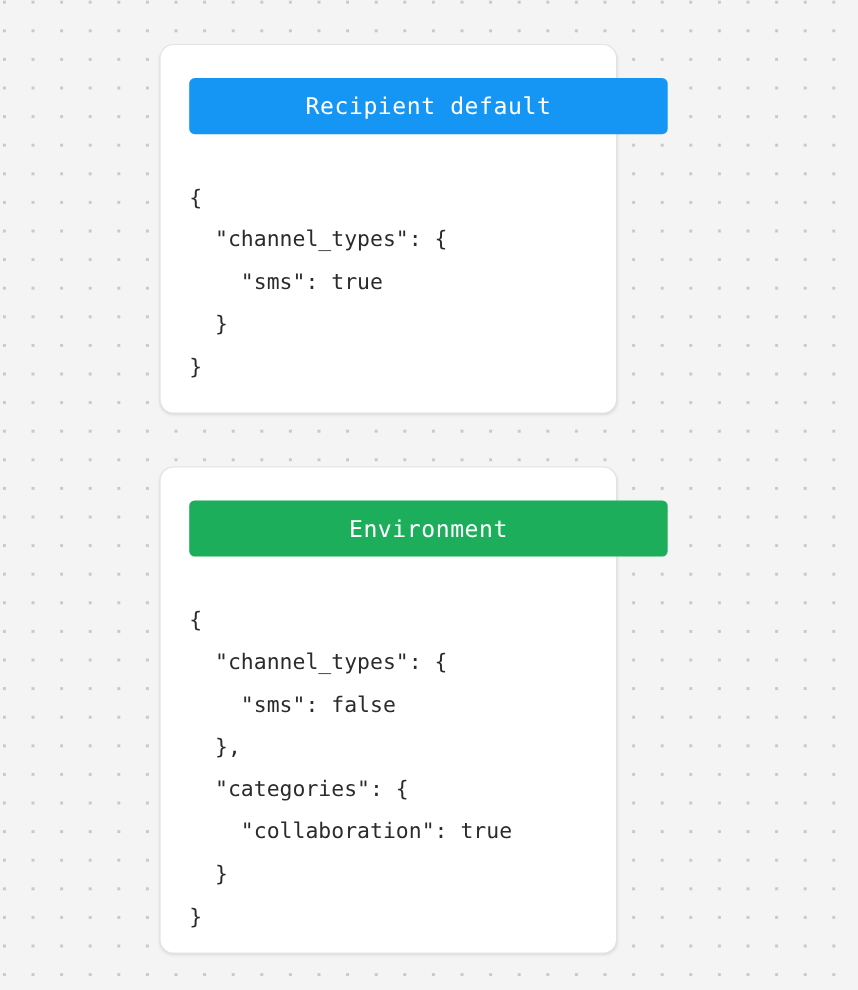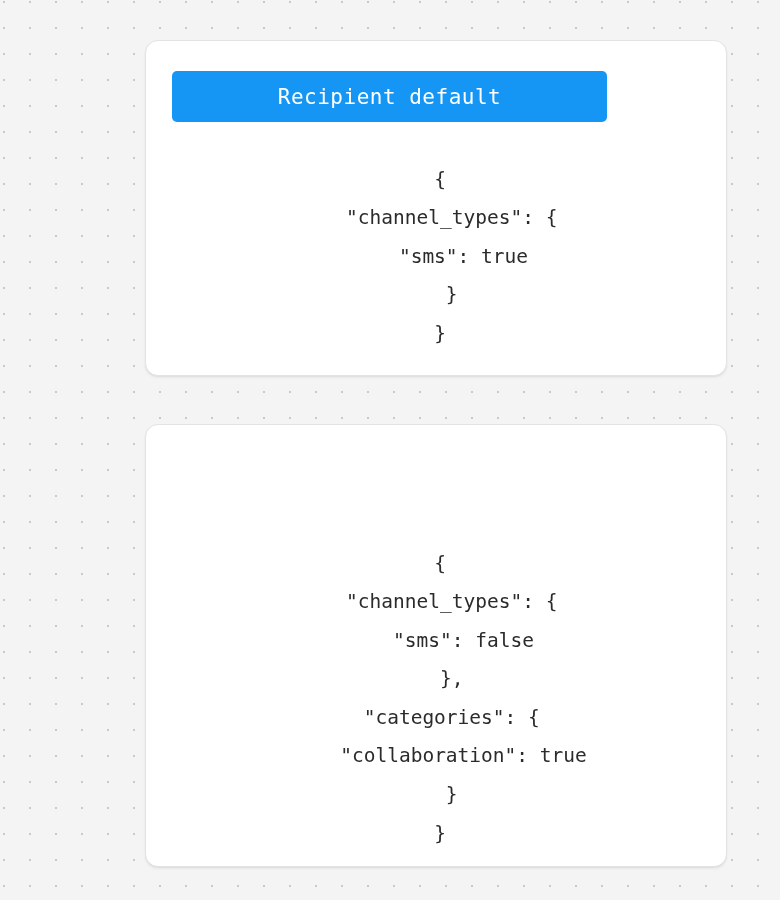--- a/index.html
+++ b/index.html
@@ -21,27 +21,26 @@
   .board {
     position: absolute;
     left: 145px;
     top: 0;
     width: 489px;
   }
 
   .card {
     position: absolute;
     left: 0;
-    width: 582px;
+    width: 416px;
     box-sizing: border-box;
     background: #ffffff;
     border: 1px solid #e3e3e3;
     border-radius: 13px;
     box-shadow: 0 2px 3px rgba(0,0,0,0.05), 0 1px 1px rgba(0,0,0,0.04);
-    text-align: center;
   }
 
   .card-1 { top: 40px; height: 336px; }
   .card-2 { top: 424px; height: 443px; }
 
   .card-header {
     position: absolute;
     left: 26px;
     top: 30px;
     width: 435px;
@@ -79,20 +78,21 @@
   <section class="card card-1">
     <div class="card-header" style="background:#1596f5;">Recipient default</div>
     <pre class="card-body">{
   "channel_types": {
     "sms": true
   }
 }</pre>
   </section>
 
   <section class="card card-2">
+    <div class="card-header" style="background:#1dae5c;">Environment</div>
     <pre class="card-body">{
   "channel_types": {
     "sms": false
   },
   "categories": {
     "collaboration": true
   }
 }</pre>
   </section>
 

